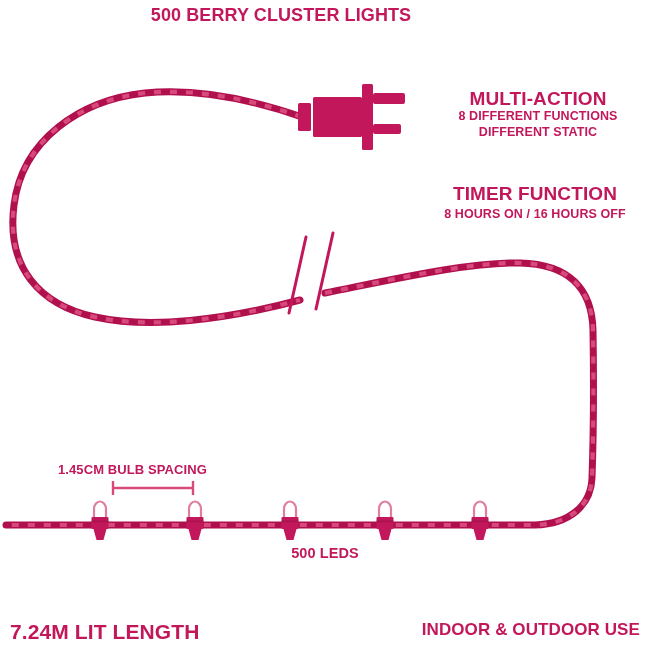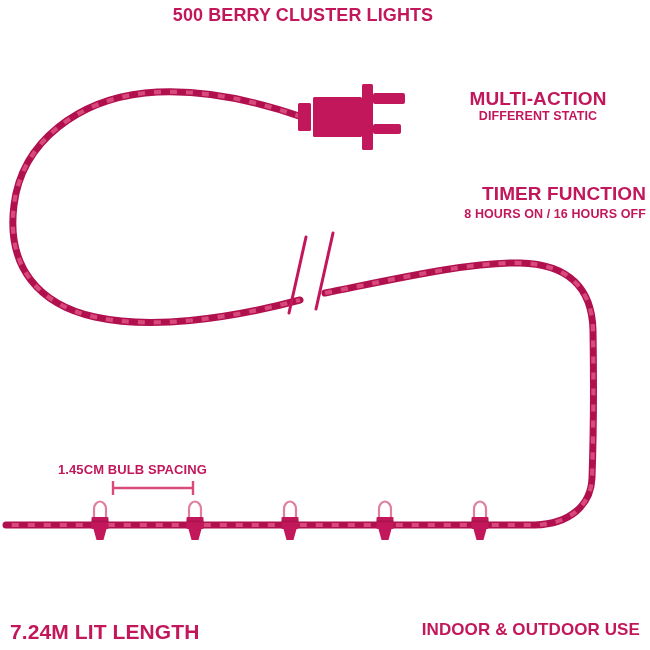--- a/index.html
+++ b/index.html
@@ -35,29 +35,28 @@
     white-space: nowrap;
     letter-spacing: 0.1px;
   }
   
   #title {
     top: 5px; left: 0; width: 562px;
     text-align: center;
     font-size: 18px;
     font-weight: bold;
     white-space: nowrap;
-    padding-left: 22px;
   }
   #multi-action-block {
     top: 88px; left: 430px; width: 216px;
     text-align: center;
   }
   #timer-block {
     top: 183px; left: 424px; width: 222px;
-    text-align: right;
+    text-align: center;
   }
   #lead-block {
     top: 333px; left: 190px; width: 220px;
     text-align: center;
   }
   #spacing-label {
     top: 462px; left: 58px;
     font-size: 13px;
     font-weight: bold;
   }
@@ -204,31 +203,33 @@
         <rect x="-8.5" y="-4.5" width="17" height="1.8" fill="#8E0E3E" opacity="0.45"></rect>
         <path d="M -6.5,4 L 6.5,4 L 3.5,15 L -3.5,15 Z" fill="#C2185B"></path>
       </g>
     </g>
   </svg>
 
   <div class="txt" id="title">500 BERRY CLUSTER LIGHTS</div>
 
   <div class="txt" id="multi-action-block">
     <span class="block-head">MULTI-ACTION</span>
+    <span class="block-line">8 DIFFERENT FUNCTIONS</span>
     <span class="block-line">DIFFERENT STATIC</span>
   </div>
 
   <div class="txt" id="timer-block">
     <span class="block-head">TIMER FUNCTION</span>
     <span class="block-line">8 HOURS ON / 16 HOURS OFF</span>
   </div>
 
   <div class="txt" id="lead-block">
   </div>
 
   <div class="txt" id="spacing-label">1.45CM BULB SPACING</div>
 
+  <div class="txt" id="leds-label">500 LEDS</div>
 
   <div class="txt" id="lit-length">7.24M LIT LENGTH</div>
 
   <div class="txt" id="indoor-outdoor">INDOOR &amp; OUTDOOR USE</div>
 
 </div>
 
 </body></html>

